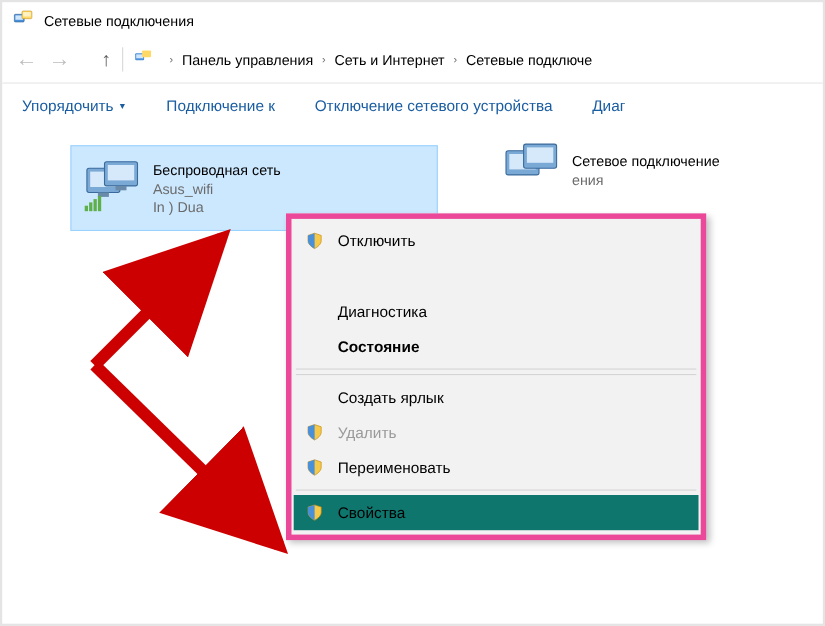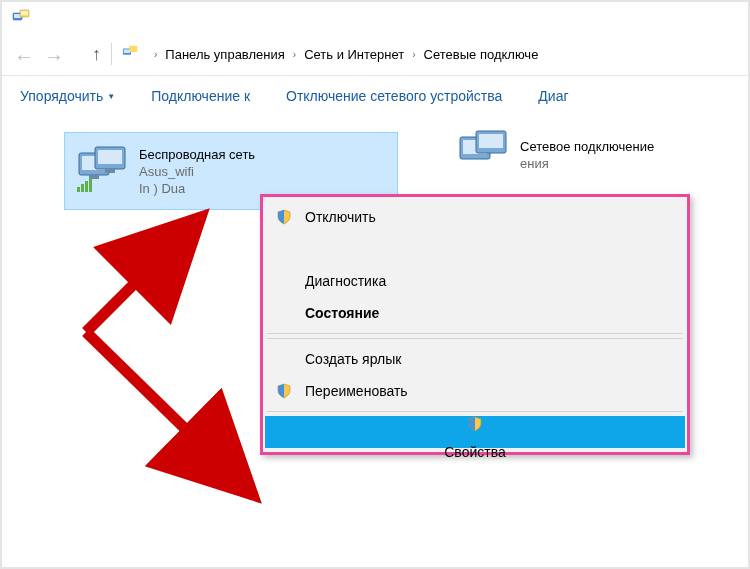--- a/index.html
+++ b/index.html
@@ -80,60 +80,61 @@
       top: 0;
     }
     .conn-icon { flex-shrink: 0; margin-left: 8px; }
     .conn-text { display: flex; flex-direction: column; gap: 2px; font-size: 13px; color: #000; }
     .conn-text .sub { color: #6b6b6b; }
 
     .context-menu {
       position: absolute;
       left: 258px;
       top: 192px;
-      width: 430px;
+      width: 382px;
       background: #f2f2f2;
-      border: 3px solid #ec4899;
+      border: 5px solid #ec4899;
       box-shadow: 3px 3px 6px rgba(0,0,0,0.25);
       padding: 4px 2px;
     }
     .menu-item {
       display: flex;
       align-items: center;
       height: 32px;
       padding: 0 10px;
       gap: 12px;
       font-size: 14px;
       color: #000;
       cursor: default;
     }
     .menu-item .mi-icon { width: 18px; height: 18px; display: flex; align-items: center; justify-content: center; }
     .menu-item.bold { font-weight: 600; }
     .menu-item.disabled { color: #9a9a9a; }
-    .menu-item.highlight { background: #0ea5e9; flex-direction: column; }
+    .menu-item.highlight { background: #0f766e; }
     .menu-sep { height: 1px; background: #d4d4d4; margin: 4px 2px; }
 
     .arrows {
       position: absolute;
       left: 0; top: 0;
       pointer-events: none;
     }
   </style>
 </head>
 <body>
 
 <div class="titlebar">
   <span>
     <svg width="20" height="20" viewBox="0 0 20 20">
       <rect x="1" y="5" width="9" height="7" rx="1" fill="#4a90d9" stroke="#2a5a8a" stroke-width="0.5"></rect>
       <rect x="2" y="6" width="7" height="4" fill="#cfe6fb"></rect>
       <rect x="8" y="2" width="9" height="7" rx="1" fill="#ffd966" stroke="#bb8c1a" stroke-width="0.5"></rect>
       <rect x="9" y="3" width="7" height="4" fill="#fff1c1"></rect>
     </svg>
   </span>
+  <span class="title-text">Сетевые подключения</span>
 </div>
 
 <div class="navbar">
   <span class="nav-arrow">←</span>
   <span class="nav-arrow">→</span>
   <span style="width:8px"></span>
   <span class="nav-arrow up">↑</span>
   <span class="address-sep"></span>
   <span>
     <svg width="18" height="18" viewBox="0 0 20 20">
@@ -231,20 +232,29 @@
   <div class="menu-item bold">
     <span class="mi-icon"></span>
     <span>Состояние</span>
   </div>
   <div class="menu-sep"></div>
   <div class="menu-sep"></div>
   <div class="menu-item">
     <span class="mi-icon"></span>
     <span>Создать ярлык</span>
   </div>
+  <div class="menu-item disabled">
+    <span class="mi-icon">
+      <svg width="16" height="16" viewBox="0 0 16 16">
+          <path d="M8 1 L14 3 V8 C14 12 8 15 8 15 C8 15 2 12 2 8 V3 Z" fill="#f7c948" stroke="#c48a0a" stroke-width="0.6"></path>
+          <path d="M8 1 L8 15 C8 15 2 12 2 8 V3 Z" fill="#4a90d9"></path>
+        </svg>
+    </span>
+    <span>Удалить</span>
+  </div>
   <div class="menu-item">
     <span class="mi-icon">
       <svg width="16" height="16" viewBox="0 0 16 16">
           <path d="M8 1 L14 3 V8 C14 12 8 15 8 15 C8 15 2 12 2 8 V3 Z" fill="#f7c948" stroke="#c48a0a" stroke-width="0.6"></path>
           <path d="M8 1 L8 15 C8 15 2 12 2 8 V3 Z" fill="#4a90d9"></path>
         </svg>
     </span>
     <span>Переименовать</span>
   </div>
   <div class="menu-sep"></div>

